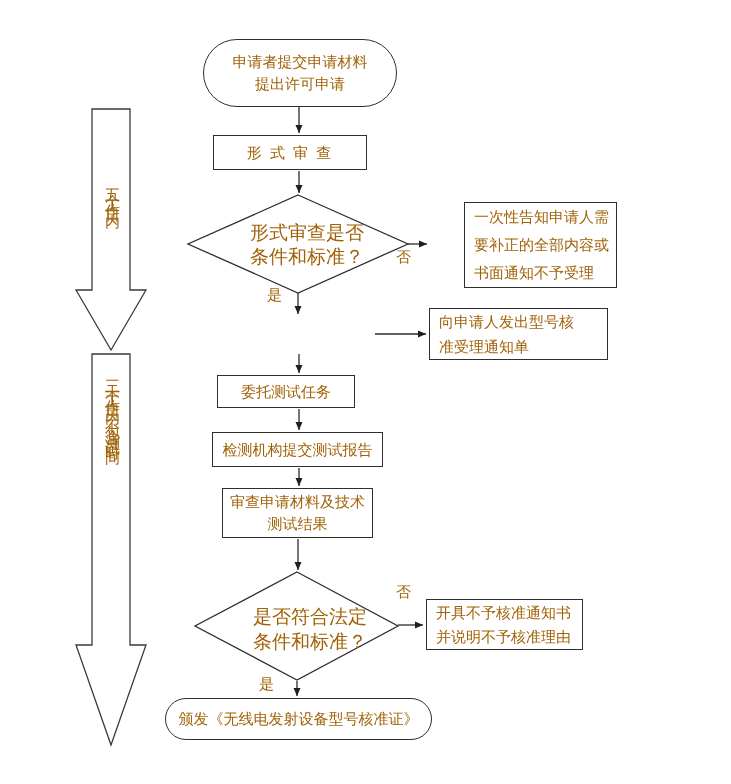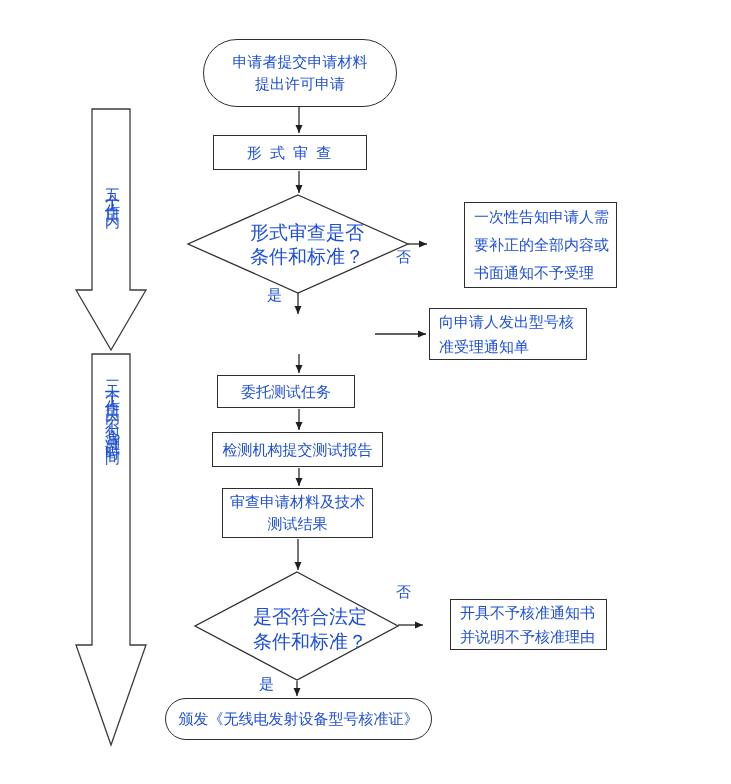--- a/index.html
+++ b/index.html
@@ -1,18 +1,18 @@
 <!DOCTYPE html>
 <html><head>
 <meta charset="utf-8">
 <style>
   html,body{margin:0;padding:0;background:#ffffff;}
   .canvas{
     position:relative;width:731px;height:784px;background:#ffffff;
-    font-family:"Liberation Sans",sans-serif;color:#1d4ed8;overflow:hidden;
+    font-family:"Liberation Sans",sans-serif;color:#a16207;overflow:hidden;
   }
   .layer{position:absolute;left:0;top:0;}
   .node{
     position:absolute;box-sizing:border-box;border:1px solid #2e2e2e;background:#ffffff;
     display:flex;flex-direction:column;align-items:center;justify-content:center;
     text-align:center;font-size:15px;line-height:22px;z-index:2;
   }
   .pill{border-radius:40px;}
   .side{
     align-items:flex-start;text-align:left;padding-left:9px;padding-right:2px;
@@ -82,21 +82,21 @@
   <div class="lbl" style="left:396px;top:249px;">否</div>
   <div class="lbl" style="left:267px;top:287px;">是</div>
 
   <div class="node side lh28" style="left:430px;top:202px;width:153px;height:86px;">
     <span>一次性告知申请人需</span>
     <span>要补正的全部内容或</span>
     <span>书面通知不予受理</span>
   </div>
 
 
-  <div class="node side lh25" style="left:429px;top:308px;width:158px;height:52px;">
+  <div class="node side lh25" style="left:429px;top:308px;width:179px;height:52px;">
     <span>向申请人发出型号核</span>
     <span>准受理通知单</span>
   </div>
 
   <div class="node" style="left:217px;top:375px;width:138px;height:33px;">
     <span>委托测试任务</span>
   </div>
 
   <div class="node" style="left:212px;top:432px;width:171px;height:35px;">
     <span>检测机构提交测试报告</span>
@@ -108,21 +108,21 @@
   </div>
 
   <div class="dtext" style="left:253px;top:604px;line-height:25px;">
     <span style="display:block;">是否符合法定</span>
     <span style="display:block;">条件和标准？</span>
   </div>
 
   <div class="lbl" style="left:396px;top:584px;">否</div>
   <div class="lbl" style="left:259px;top:676px;">是</div>
 
-  <div class="node side lh24" style="left:426px;top:599px;width:157px;height:51px;margin-left:24px;">
+  <div class="node side lh24" style="left:426px;top:599px;width:157px;height:51px;">
     <span>开具不予核准通知书</span>
     <span>并说明不予核准理由</span>
   </div>
 
   <div class="node pill" style="left:165px;top:698px;width:267px;height:42px;border-radius:21px;">
     <span>颁发《无线电发射设备型号核准证》</span>
   </div>
 
   <div class="vtext" style="left:112px;top:177px;">五个工作日内</div>
   <div class="vtext" style="left:112px;top:368px;">三十个工作日内（不包含测试时间）</div>

